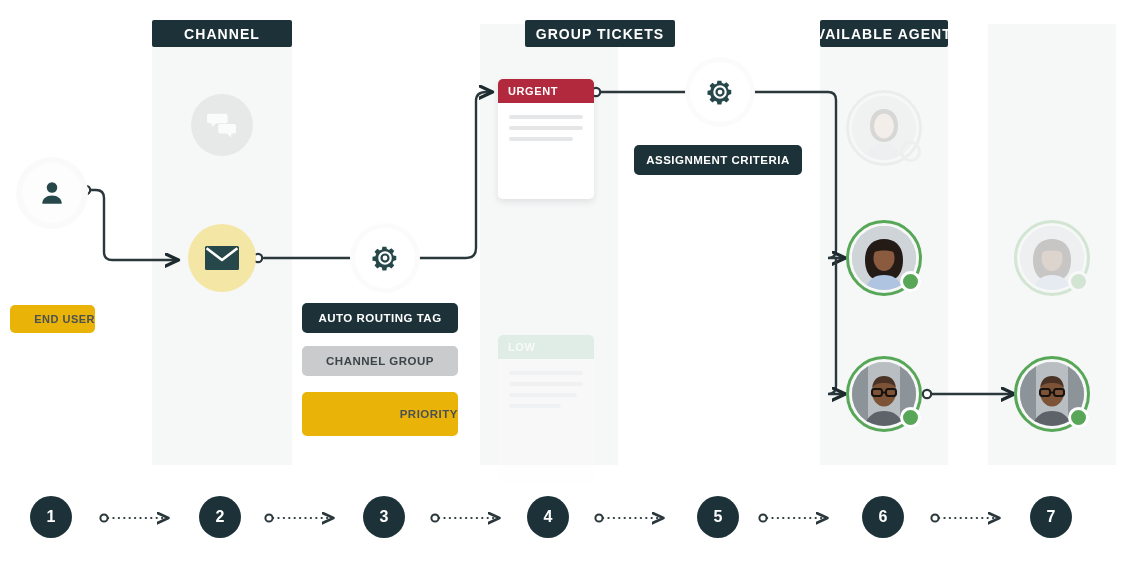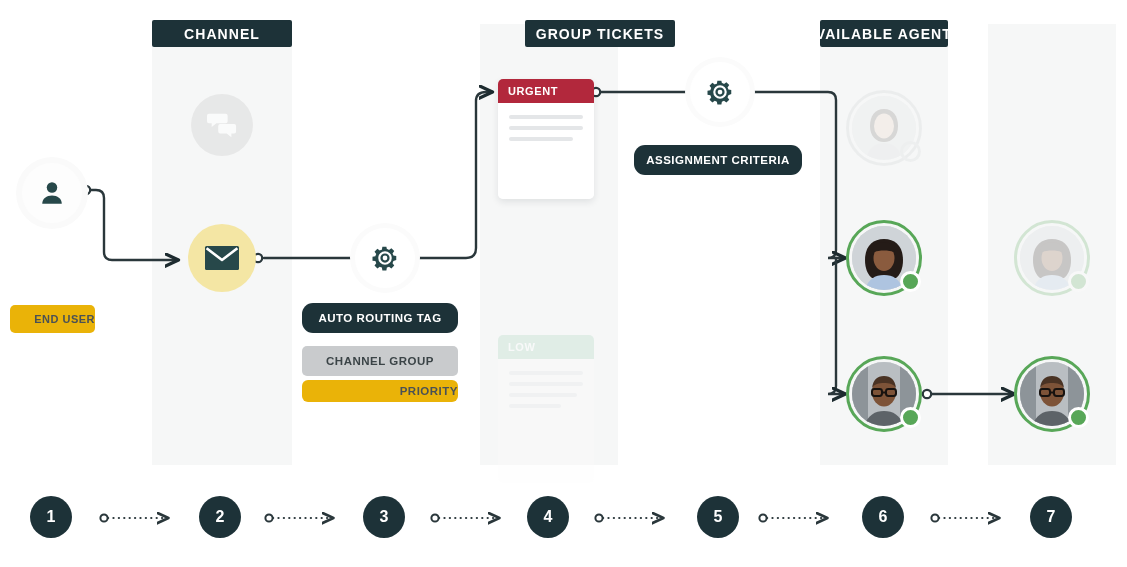--- a/index.html
+++ b/index.html
@@ -89,28 +89,28 @@
     display:flex;
     align-items:center;
     justify-content:center;
     border-radius:5px;
     font-size:11.5px;
     font-weight:bold;
     letter-spacing:.5px;
     white-space:nowrap;
     z-index:8;
   }
-  .pill-dark{background:#1d3238;color:#ffffff;border-radius:11px;}
+  .pill-dark{background:#1d3238;color:#ffffff;}
   .pill-grey{background:#c9cbcd;color:#3b4447;}
   .pill-light{background:#eab308;color:#4a5155;justify-content:flex-end;}
 
   #tag-end-user{left:10px;top:305px;width:85px;height:28px;font-size:11px;}
   #tag-auto-routing{left:302px;top:303px;width:156px;height:30px;}
   #tag-assigned-group{left:302px;top:346px;width:156px;height:30px;}
-  #tag-priority{left:302px;top:380px;width:156px;height:22px;border-radius:6px;}
+  #tag-priority{left:302px;top:392px;width:156px;height:44px;}
   #tag-assignment-criteria{left:634px;top:145px;width:168px;height:30px;}
 
   
   .ticket{
     position:absolute;
     width:96px;
     border-radius:5px;
     overflow:hidden;
     z-index:6;
   }

